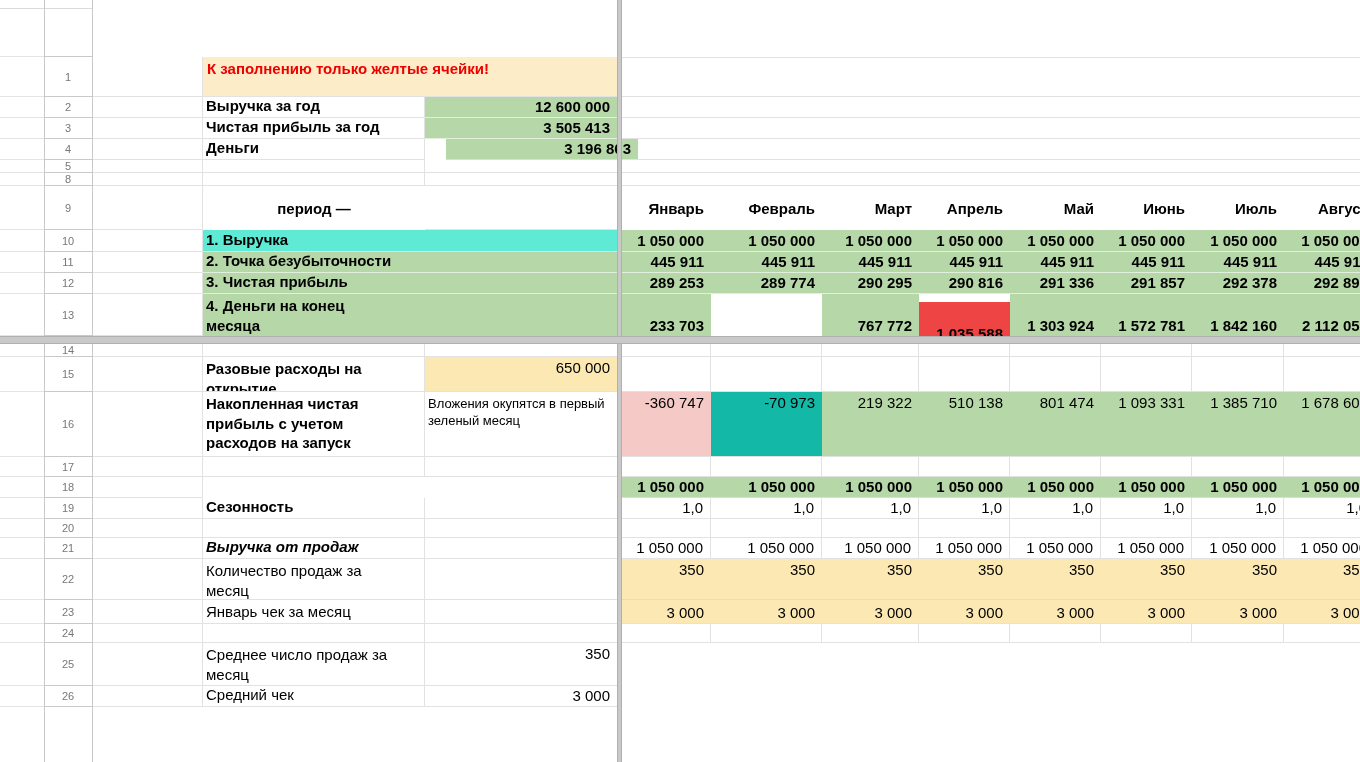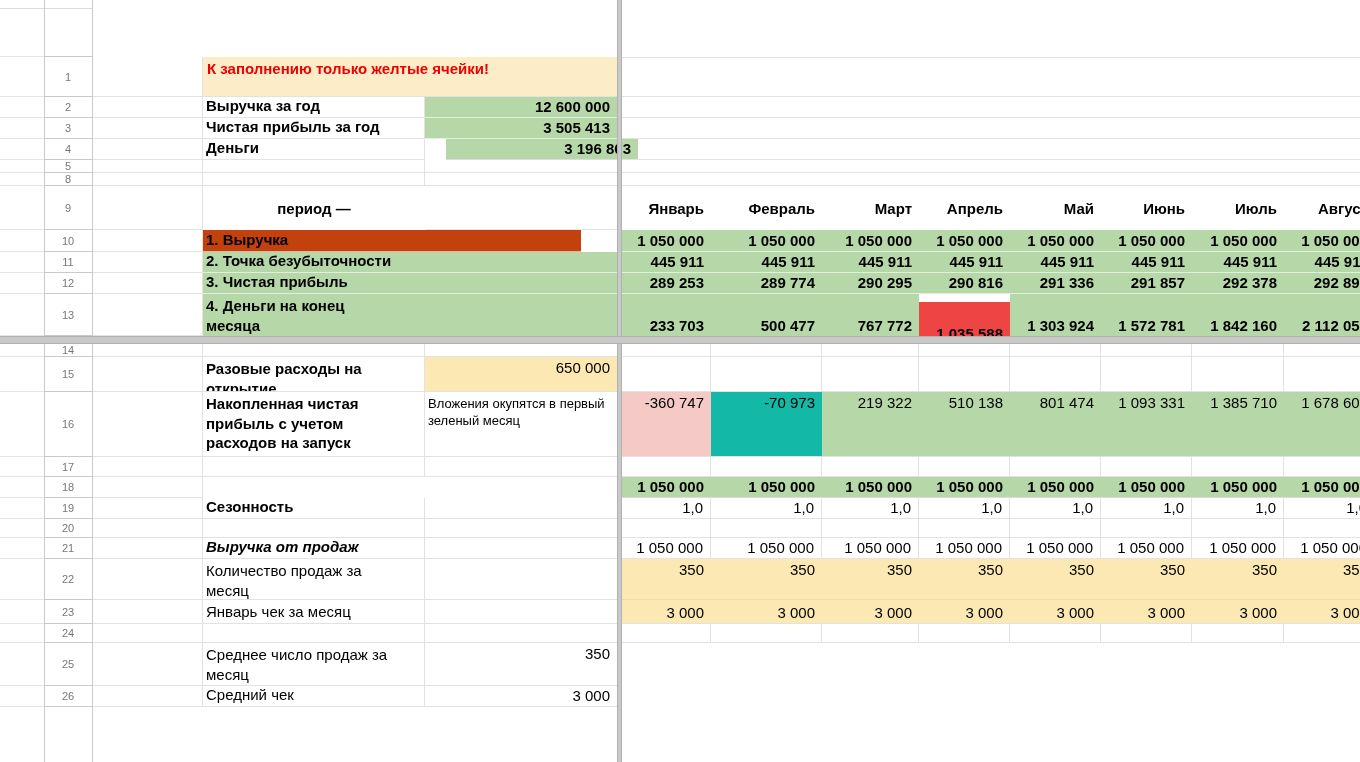--- a/index.html
+++ b/index.html
@@ -88,21 +88,21 @@
     <div class="cell num b mid" style="left: 711px; top: 186px; width: 111px; height: 44px;">Февраль</div>
     <div class="cell num b mid" style="left: 822px; top: 186px; width: 97px; height: 44px;">Март</div>
     <div class="cell num b mid" style="left: 919px; top: 186px; width: 91px; height: 44px;">Апрель</div>
     <div class="cell num b mid" style="left: 1010px; top: 186px; width: 91px; height: 44px;">Май</div>
     <div class="cell num b mid" style="left: 1101px; top: 186px; width: 91px; height: 44px;">Июнь</div>
     <div class="cell num b mid" style="left: 1192px; top: 186px; width: 92px; height: 44px;">Июль</div>
     <div class="cell num b mid" style="left: 1284px; top: 186px; width: 91px; height: 44px;">Август</div>
     <div class="strip" style="left: 0px; top: 230px; width: 44px; height: 22px;"></div>
     <div class="rh" style="left: 44px; top: 230px; width: 48px; height: 22px;">10</div>
     <div class="gc bb br" style="left: 92px; top: 230px; width: 111px; height: 22px;"></div>
-    <div class="cell lbl b" style="left: 203px; top: 230px; width: 378px; height: 22px; background: #c2410c; border-bottom: 1px solid rgba(255, 255, 255, 0.6);">1. Выручка</div>
+    <div class="cell lbl b" style="left: 203px; top: 230px; width: 414px; height: 22px; background: #5eead4; border-bottom: 1px solid rgba(255, 255, 255, 0.6);">1. Выручка</div>
     <div class="cell num b" style="left: 622px; top: 230px; width: 89px; height: 22px; background: rgb(182, 215, 168); border-bottom: 1px solid rgba(255, 255, 255, 0.6);">1 050 000</div>
     <div class="cell num b" style="left: 711px; top: 230px; width: 111px; height: 22px; background: rgb(182, 215, 168); border-bottom: 1px solid rgba(255, 255, 255, 0.6);">1 050 000</div>
     <div class="cell num b" style="left: 822px; top: 230px; width: 97px; height: 22px; background: rgb(182, 215, 168); border-bottom: 1px solid rgba(255, 255, 255, 0.6);">1 050 000</div>
     <div class="cell num b" style="left: 919px; top: 230px; width: 91px; height: 22px; background: rgb(182, 215, 168); border-bottom: 1px solid rgba(255, 255, 255, 0.6);">1 050 000</div>
     <div class="cell num b" style="left: 1010px; top: 230px; width: 91px; height: 22px; background: rgb(182, 215, 168); border-bottom: 1px solid rgba(255, 255, 255, 0.6);">1 050 000</div>
     <div class="cell num b" style="left: 1101px; top: 230px; width: 91px; height: 22px; background: rgb(182, 215, 168); border-bottom: 1px solid rgba(255, 255, 255, 0.6);">1 050 000</div>
     <div class="cell num b" style="left: 1192px; top: 230px; width: 92px; height: 22px; background: rgb(182, 215, 168); border-bottom: 1px solid rgba(255, 255, 255, 0.6);">1 050 000</div>
     <div class="cell num b" style="left: 1284px; top: 230px; width: 91px; height: 22px; background: rgb(182, 215, 168); border-bottom: 1px solid rgba(255, 255, 255, 0.6);">1 050 000</div>
     <div class="strip" style="left: 0px; top: 252px; width: 44px; height: 21px;"></div>
     <div class="rh" style="left: 44px; top: 252px; width: 48px; height: 21px;">11</div>
@@ -127,21 +127,20 @@
     <div class="cell num b" style="left: 1010px; top: 273px; width: 91px; height: 21px; background: rgb(182, 215, 168); border-bottom: 1px solid rgba(255, 255, 255, 0.6);">291 336</div>
     <div class="cell num b" style="left: 1101px; top: 273px; width: 91px; height: 21px; background: rgb(182, 215, 168); border-bottom: 1px solid rgba(255, 255, 255, 0.6);">291 857</div>
     <div class="cell num b" style="left: 1192px; top: 273px; width: 92px; height: 21px; background: rgb(182, 215, 168); border-bottom: 1px solid rgba(255, 255, 255, 0.6);">292 378</div>
     <div class="cell num b" style="left: 1284px; top: 273px; width: 91px; height: 21px; background: rgb(182, 215, 168); border-bottom: 1px solid rgba(255, 255, 255, 0.6);">292 899</div>
     <div class="strip" style="left: 0px; top: 294px; width: 44px; height: 42px;"></div>
     <div class="rh" style="left: 44px; top: 294px; width: 48px; height: 42px;">13</div>
     <div class="gc bb br" style="left: 92px; top: 294px; width: 111px; height: 42px;"></div>
     <div class="cell lbl b top" style="left: 203px; top: 294px; width: 414px; height: 42px; background: rgb(182, 215, 168); border-bottom: none;">4. Деньги на конец
 месяца</div>
     <div class="cell num b" style="left: 622px; top: 294px; width: 89px; height: 42px; background: rgb(182, 215, 168);">233 703</div>
-    <div class="cell num b" style="left: 711px; top: 294px; width: 111px; height: 42px; background: rgb(182, 215, 168);">500 477</div>
     <div class="cell num b" style="left: 822px; top: 294px; width: 97px; height: 42px; background: rgb(182, 215, 168);">767 772</div>
     <div class="cell num b" style="left: 919px; top: 302px; width: 91px; height: 42px; background: #ef4444;">1 035 588</div>
     <div class="cell num b" style="left: 1010px; top: 294px; width: 91px; height: 42px; background: rgb(182, 215, 168);">1 303 924</div>
     <div class="cell num b" style="left: 1101px; top: 294px; width: 91px; height: 42px; background: rgb(182, 215, 168);">1 572 781</div>
     <div class="cell num b" style="left: 1192px; top: 294px; width: 92px; height: 42px; background: rgb(182, 215, 168);">1 842 160</div>
     <div class="cell num b" style="left: 1284px; top: 294px; width: 91px; height: 42px; background: rgb(182, 215, 168);">2 112 059</div>
     <div class="strip" style="left: 0px; top: 344px; width: 44px; height: 13px;"></div>
     <div class="rh" style="left: 44px; top: 344px; width: 48px; height: 13px;">14</div>
     <div class="gc bb br" style="left: 92px; top: 344px; width: 111px; height: 13px;"></div>
     <div class="cell lbl bb br " style="left: 203px; top: 344px; width: 222px; height: 13px;"></div>

